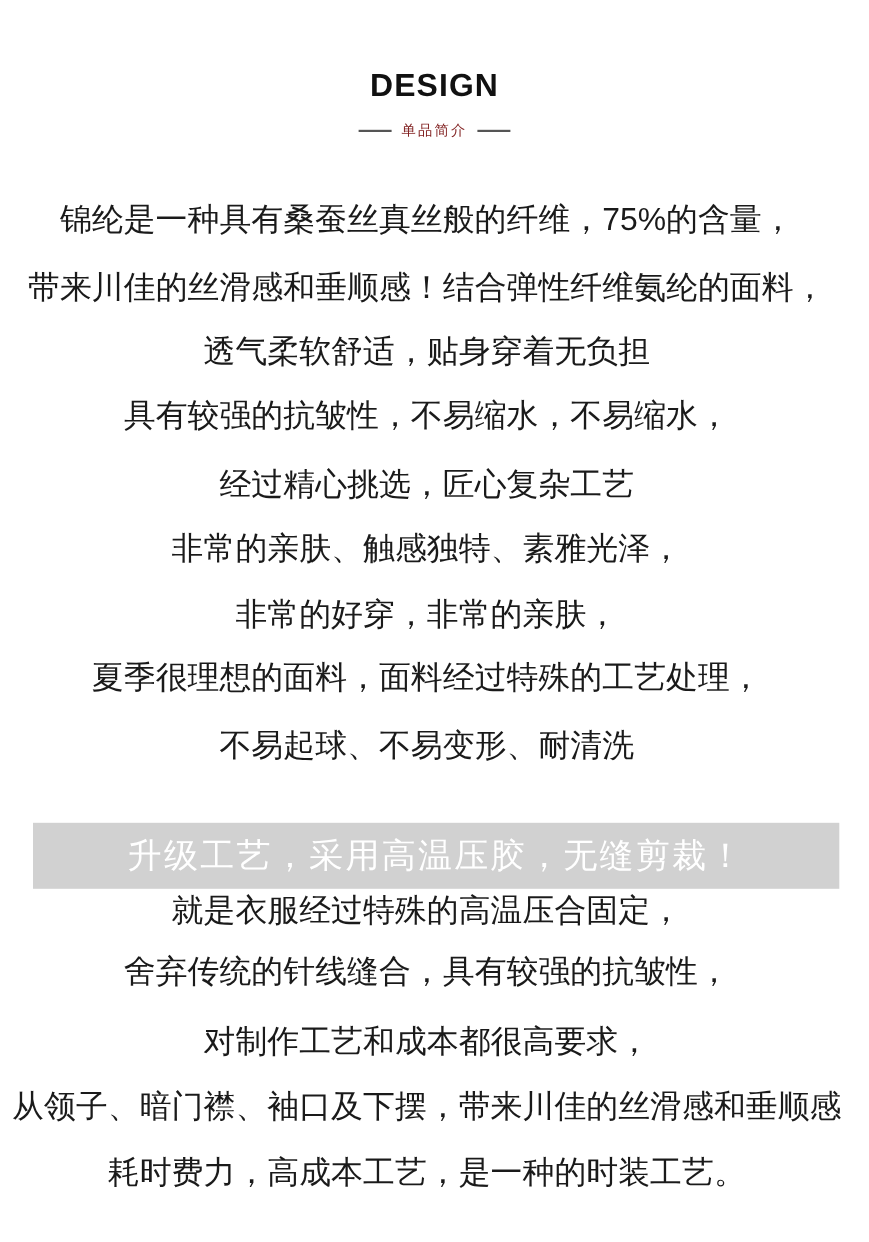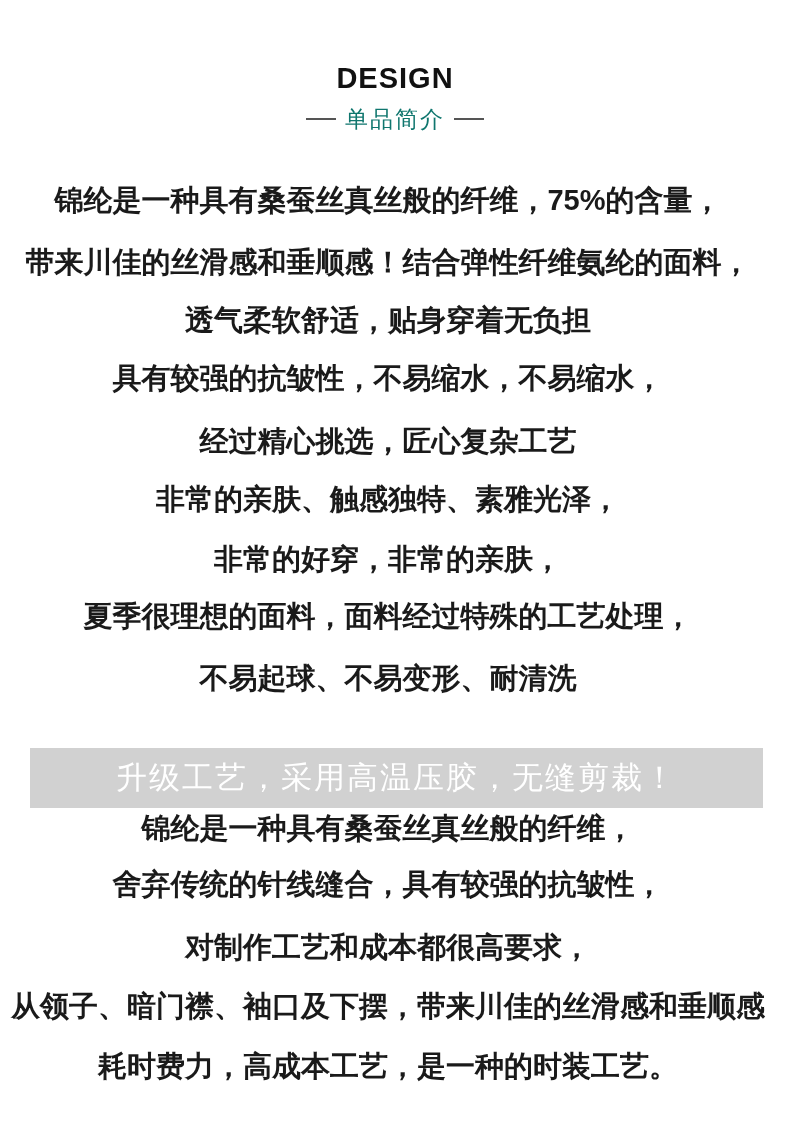--- a/index.html
+++ b/index.html
@@ -40,36 +40,36 @@
     justify-content: center;
     gap: 9px;
   }
   .subtitle .dash {
     display: inline-block;
     width: 30px;
     height: 2px;
     background: #555555;
   }
   .subtitle-text {
-    font-size: 23px;
-    color: #0f766e;
+    font-size: 13px;
+    color: #7f1d1d;
     letter-spacing: 2px;
     line-height: 26px;
     white-space: nowrap;
   }
   .line {
     position: absolute;
     left: 0;
     width: 776px;
     text-align: center;
     font-size: 29px;
     line-height: 30px;
     color: #1a1a1a;
     white-space: nowrap;
-    font-weight: 700;
+    font-weight: 400;
   }
   .banner {
     position: absolute;
     top: 748px;
     left: 30px;
     width: 733px;
     height: 60px;
     background: #d1d1d1;
     display: flex;
     align-items: center;
@@ -106,20 +106,20 @@
     <div class="line" style="top:544px">非常的好穿，非常的亲肤，</div>
     <div class="line" style="top:601px">夏季很理想的面料，面料经过特殊的工艺处理，</div>
     <div class="line" style="top:663px">不易起球、不易变形、耐清洗</div>
   </div>
 
   <div class="banner">
     <span>升级工艺，采用高温压胶，无缝剪裁！</span>
   </div>
 
   <div>
-    <div class="line" style="top:813px">锦纶是一种具有桑蚕丝真丝般的纤维，</div>
+    <div class="line" style="top:813px">就是衣服经过特殊的高温压合固定，</div>
     <div class="line" style="top:869px">舍弃传统的针线缝合，具有较强的抗皱性，</div>
     <div class="line" style="top:932px">对制作工艺和成本都很高要求，</div>
     <div class="line" style="top:991px">从领子、暗门襟、袖口及下摆，带来川佳的丝滑感和垂顺感</div>
     <div class="line" style="top:1051px">耗时费力，高成本工艺，是一种的时装工艺。</div>
   </div>
 
 </div>
 
 </body></html>

